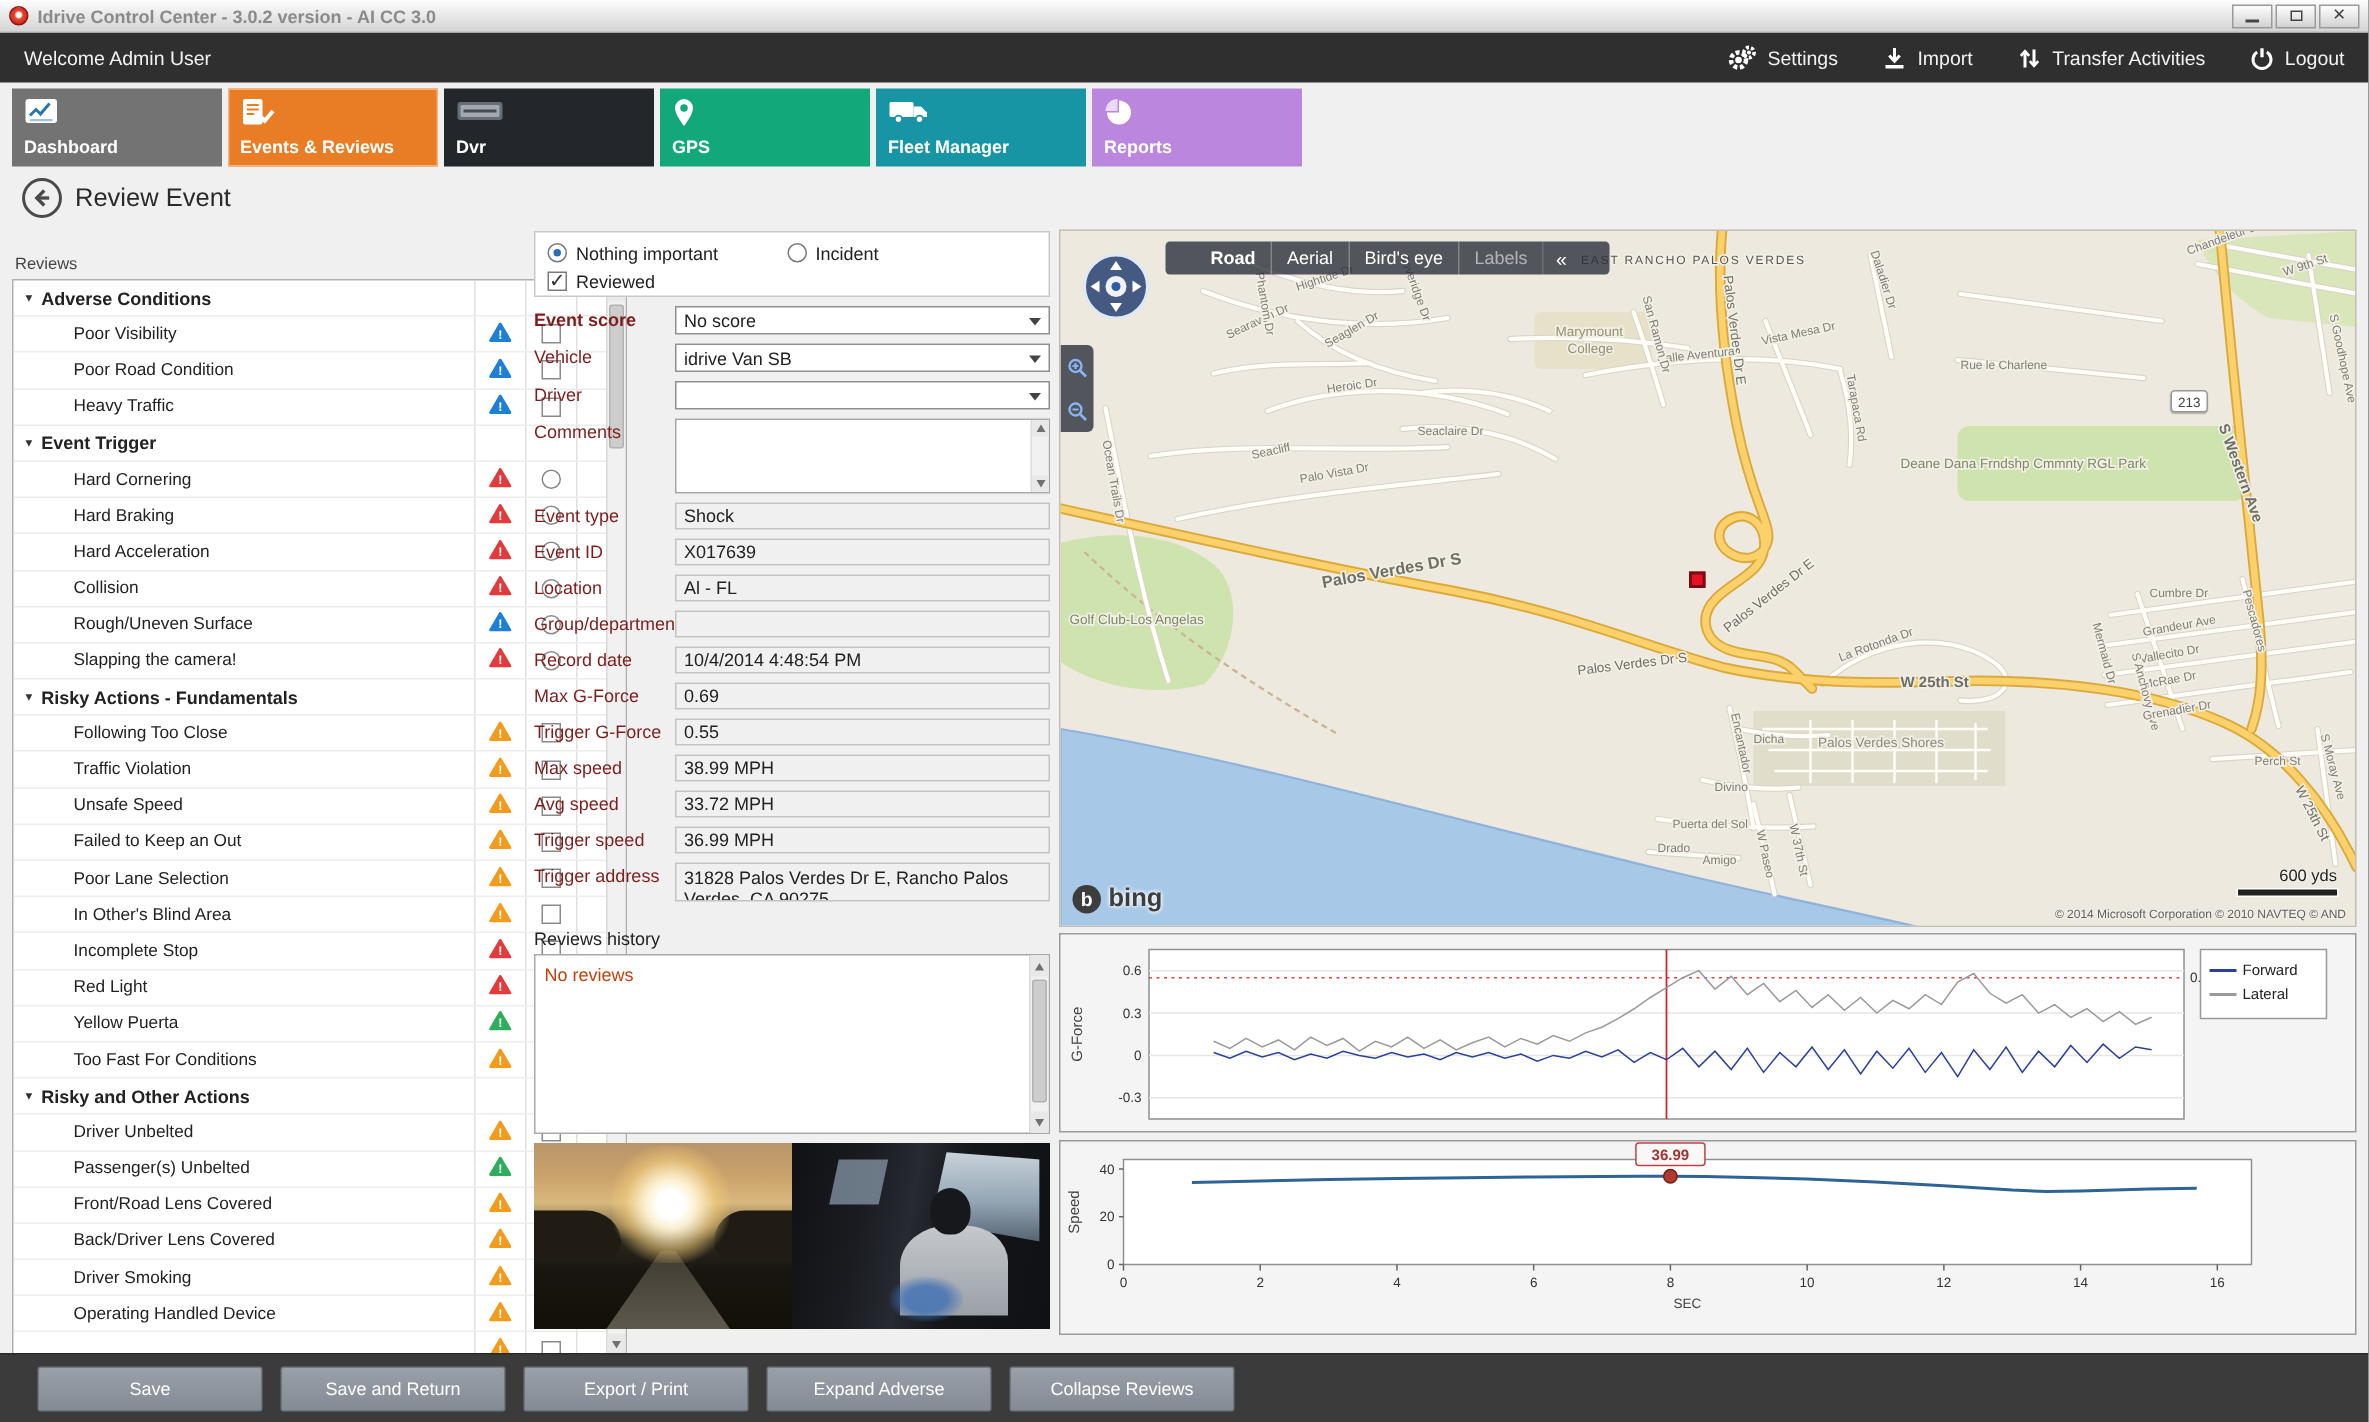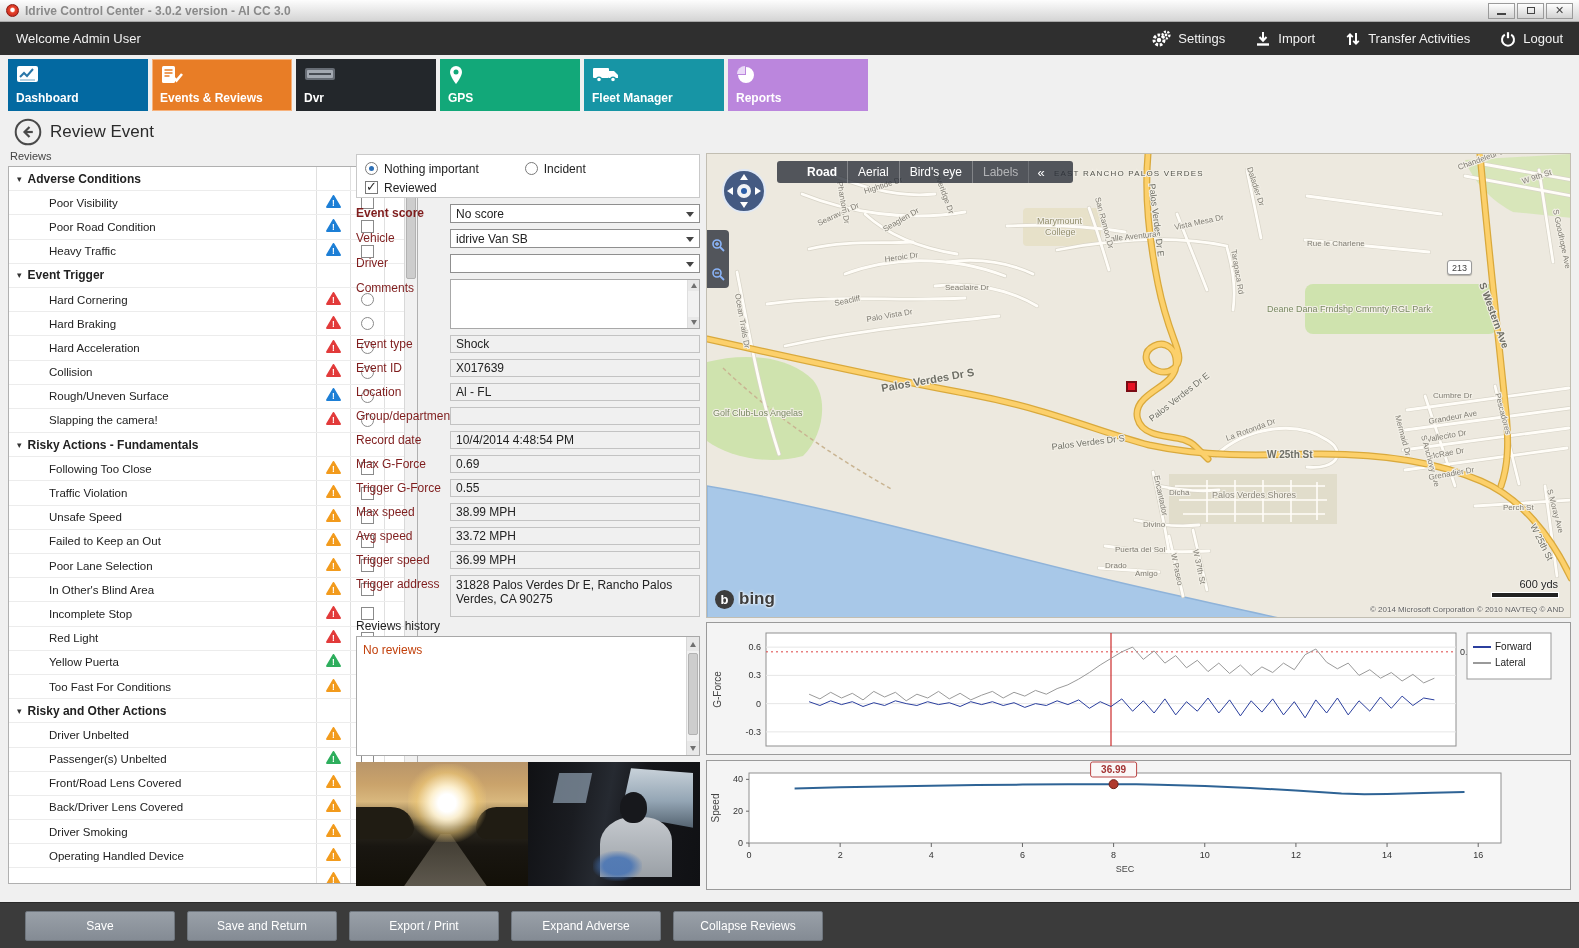--- a/index.html
+++ b/index.html
@@ -36,21 +36,21 @@
   .tab .t-icon{position:absolute;left:8px;top:6px;}
   .tab .t-label{position:absolute;left:8px;bottom:6px;color:#fff;font-weight:bold;font-size:12px;}
   .tab.active{outline:1px solid #f7b27c;outline-offset:-1px;}
 
   
   .pagehead{position:absolute;left:0;top:112px;width:100%;height:40px;}
   .back-btn{position:absolute;left:14px;top:6px;width:28px;height:28px;cursor:pointer;}
   .page-title{position:absolute;left:50px;top:10px;font-size:17px;color:#2b2b2b;}
 
   
-  .reviews-panel{position:absolute;left:8px;top:148px;width:410px;height:736px;}
+  .reviews-panel{position:absolute;left:8px;top:168px;width:410px;height:736px;}
   .reviews-header{font-size:11px;color:#444;padding:2px 0 0 2px;height:18px;}
   .tree-box{position:absolute;left:0;top:18px;right:0;bottom:0;background:#fff;border:1px solid #b0b0b0;overflow:hidden;}
   .tree-rows{position:absolute;left:0;top:0;right:13px;bottom:0;overflow:hidden;}
   .trow{display:flex;height:24.2px;border-bottom:1px solid #ececec;align-items:center;cursor:default;}
   .tcell-label{flex:1;display:flex;align-items:center;min-width:0;height:100%;overflow:hidden;white-space:nowrap;}
   .tcell-icon,.tcell-ctl{width:34px;height:100%;border-left:1px solid #e0e0e0;display:flex;align-items:center;justify-content:center;flex:none;}
   .tcell-fill{width:20px;height:100%;border-left:1px solid #e0e0e0;flex:none;}
   .texp{margin:0 6px 0 8px;font-size:9px;color:#333;flex:none;}
   .tglabel{font-weight:bold;font-size:12px;}
   .tilabel{padding-left:40px;font-size:11.5px;color:#222;}
@@ -73,21 +73,21 @@
   .checkbox.checked::after{content:"\2713";position:absolute;left:0px;top:-3px;font-size:13px;font-weight:bold;color:#2b2b2b;}
 
   #form-rows{position:absolute;left:356px;top:204px;width:344px;}
   .form-row{display:flex;margin-bottom:6px;}
   .f-label{width:94px;flex:none;padding-top:2px;font-size:12px;color:#7f1d1d;}
   .f-label.bold{font-weight:bold;}
   .f-ctl{flex:1;min-width:0;}
   .sel{height:19px;background:#fff;border:1px solid #8f8f8f;display:flex;align-items:center;padding:0 18px 0 5px;position:relative;font-size:12px;cursor:pointer;}
   .caret{position:absolute;right:5px;top:7px;width:0;height:0;border-left:4px solid transparent;border-right:4px solid transparent;border-top:5px solid #444;}
   .ro{height:18px;background:#f0f0f0;border:1px solid #c3c3c3;font-size:12px;display:flex;align-items:center;padding:0 5px;color:#222;overflow:hidden;white-space:nowrap;}
-  .ro.tall{height:42px;align-items:flex-start;padding-top:2px;white-space:normal;line-height:14px;}
+  .ro.tall{height:26px;align-items:flex-start;padding-top:2px;white-space:normal;line-height:14px;}
   .ta{height:50px;background:#fff;border:1px solid #a8a8a8;position:relative;}
   .mini-sb{position:absolute;right:0;top:0;bottom:0;width:12px;background:#f1f1f1;border-left:1px solid #dedede;}
   .mini-sb .vs-btn{width:11px;height:11px;}
   .rh-label{position:absolute;left:356px;top:619px;font-size:12px;color:#222;}
   .rh-box{position:absolute;left:356px;top:636px;width:344px;height:120px;background:#fff;border:1px solid #a8a8a8;}
   .rh-text{padding:6px;font-size:12px;color:#c2410c;}
 
   
   .videos{position:absolute;left:356px;top:762px;width:344px;height:124px;display:flex;}
   .video{width:172px;height:124px;position:relative;overflow:hidden;cursor:pointer;}
@@ -206,21 +206,21 @@
               <path d="M8 1.2v6" stroke="#fff" stroke-width="2.2"></path>
               <path d="M4.8 3.6a6 6 0 1 0 6.4 0" fill="none" stroke="#fff" stroke-width="2"></path>
             </svg>
           </span>
           <span class="top-lb">Logout</span>
         </div>
       </div>
   </div>
 
   <div id="tabs">
-      <div class="tab" style="background: #0369a1;">
+      <div class="tab" style="background: #737373;">
         <span class="t-icon"><svg width="24" height="20" viewBox="0 0 24 20">
             <rect x="1" y="1" width="21" height="16" rx="2" fill="#fff"></rect>
             <path d="M4 12l4-4 3 3 6-7" fill="none" stroke="#2a76a8" stroke-width="2"></path>
             <path d="M4 15h15" stroke="#9fc3d8" stroke-width="1.5"></path>
           </svg></span>
         <div class="t-label">Dashboard</div>
       </div>
       <div class="tab active" style="background: rgb(232, 125, 38);">
         <span class="t-icon"><svg width="24" height="20" viewBox="0 0 24 20">
             <rect x="2" y="1" width="13" height="17" rx="1.5" fill="#fff"></rect>

